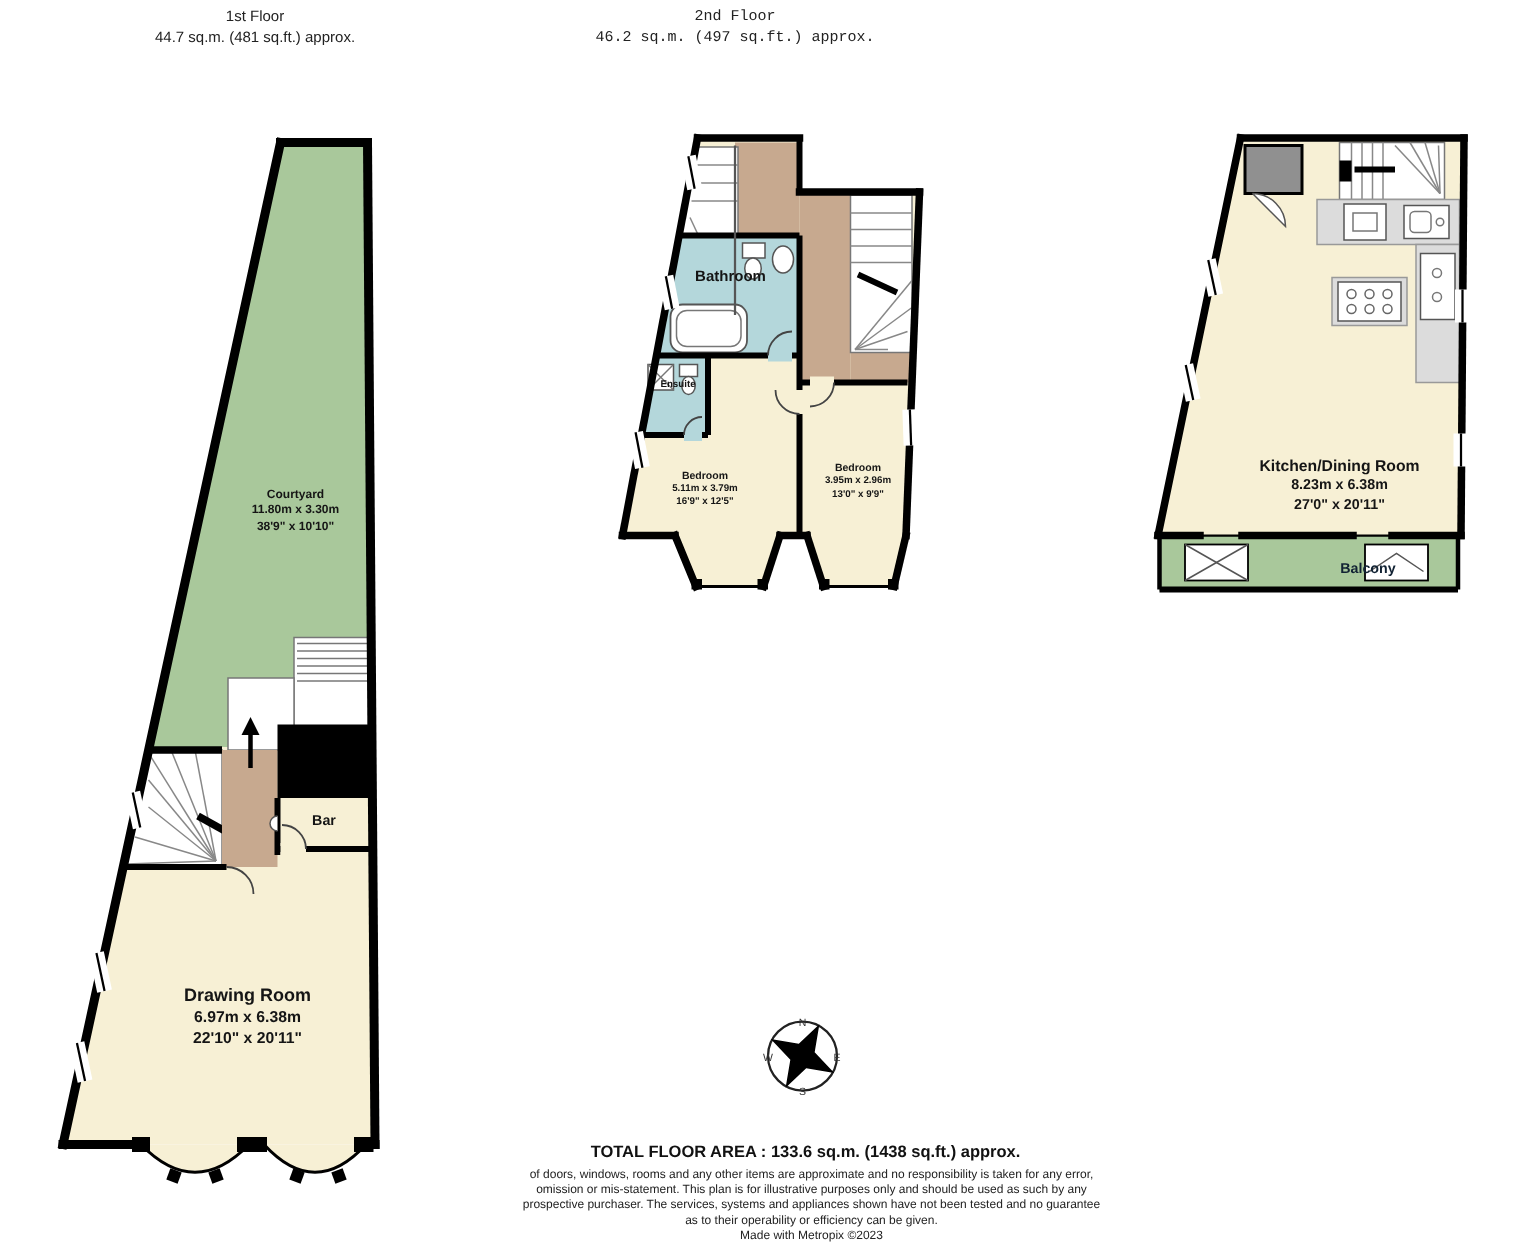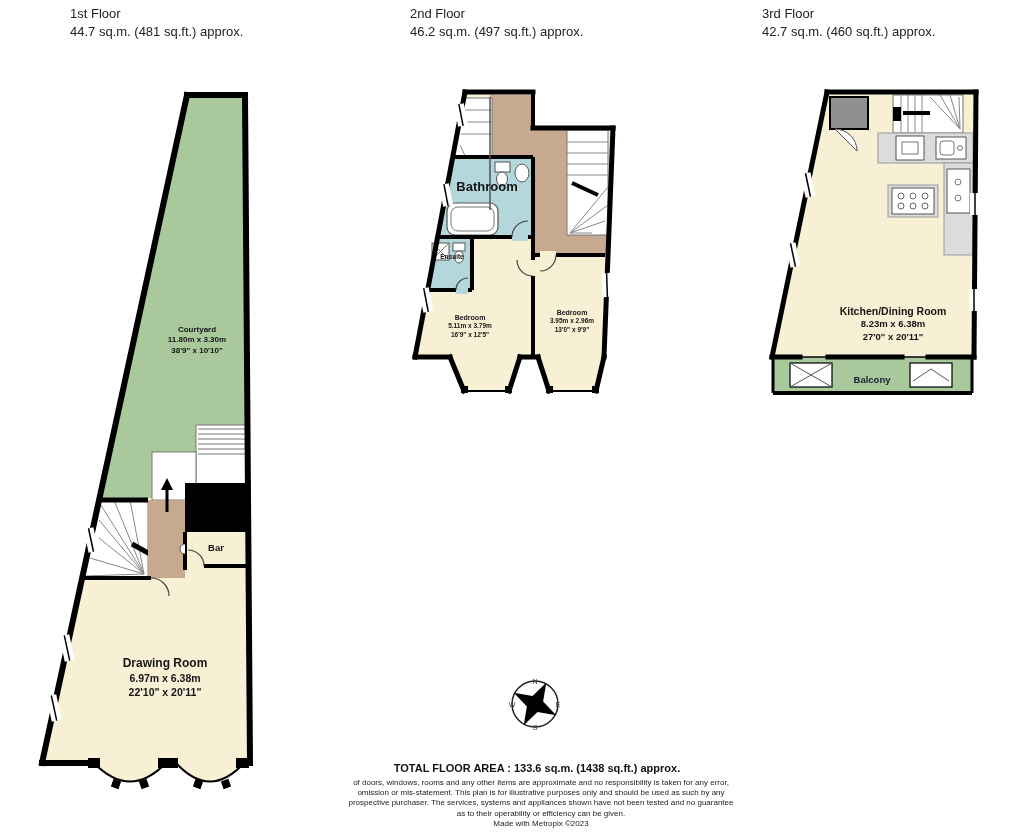--- a/index.html
+++ b/index.html
@@ -1,54 +1,50 @@
 <!DOCTYPE html>
 <html><head>
 <meta charset="utf-8">
 <style>
   html,body{margin:0;padding:0;background:#fff;}
   .canvas{position:relative;width:1024px;height:840px;background:#ffffff;overflow:hidden;
           font-family:"Liberation Sans", sans-serif;color:#111;}
-  .floor-header{position:absolute;text-align:left;font-size:13px;line-height:1.35;color:#222;}
+  .floor-header{position:absolute;text-align:center;font-size:10px;line-height:1.35;color:#222;}
   .plan{position:absolute;}
   .room-label{position:absolute;text-align:center;font-weight:bold;color:#151515;}
   .room-label .nm{white-space:nowrap;}
   .room-label .dim{white-space:nowrap;}
   .lbl-courtyard{font-size:8px;line-height:1.3;}
   .lbl-bar{font-size:9.5px;}
   .lbl-drawing{font-size:10.5px;line-height:1.35;}
   .lbl-drawing .nm{font-size:12px;}
-  .lbl-bathroom{font-size:13px;}
+  .lbl-bathroom{font-size:10px;}
   .lbl-ensuite{font-size:6.5px;}
   .lbl-bed{font-size:6.5px;line-height:1.3;}
   .lbl-bed .nm{font-size:7px;}
   .lbl-kitchen{font-size:9.5px;line-height:1.35;}
   .lbl-kitchen .nm{font-size:10.5px;}
   .lbl-balcony{font-size:9.5px;color:#123;}
   .footer-total{position:absolute;left:312px;top:762px;width:450px;text-align:center;
                 font-size:11px;font-weight:bold;color:#111;}
   .footer-disc{position:absolute;left:331px;top:778px;width:420px;text-align:center;
                font-size:8px;line-height:1.28;color:#222;}
 </style>
 </head>
 <body>
 
 <div class="canvas">
 
   <div class="floor-header" style="left:70px;top:5px;width:200px;">
     <div>1st Floor</div>
     <div>44.7 sq.m. (481 sq.ft.) approx.</div>
   </div>
-  <div class="floor-header" style="left:410px;top:5px;width:200px;">
+  <div class="floor-header" style="left:390px;top:5px;width:200px;font-family:Liberation Mono, monospace;">
     <div>2nd Floor</div>
     <div>46.2 sq.m. (497 sq.ft.) approx.</div>
-  </div>
-  <div class="floor-header" style="left:762px;top:5px;width:200px;">
-    <div>3rd Floor</div>
-    <div>42.7 sq.m. (460 sq.ft.) approx.</div>
   </div>
 
   <svg class="plan" style="left:30px;top:88px;" width="230" height="718" viewBox="0 0 230 718">
 
     <polygon points="157,7 215,7 220,675 12,675" fill="#F7F0D5"></polygon>
 
     <polygon points="157,7 215,7 217,345 201,345 201,410 70,410" fill="#A9C89B"></polygon>
 
     <g>
       <rect x="166" y="337" width="51" height="75" fill="#ffffff" stroke="#777" stroke-width="1"></rect>
@@ -396,21 +392,21 @@
   <div class="room-label lbl-bed" style="left:527px;top:308px;width:90px;">
     <div class="nm">Bedroom</div>
     <div class="dim">3.95m x 2.96m</div>
     <div class="dim">13'0" x 9'9"</div>
   </div>
   <div class="room-label lbl-kitchen" style="left:813px;top:273px;width:160px;margin-top:31px;">
     <div class="nm">Kitchen/Dining Room</div>
     <div class="dim">8.23m x 6.38m</div>
     <div class="dim">27'0" x 20'11"</div>
   </div>
-  <div class="room-label lbl-balcony" style="left:832px;top:374px;width:80px;">
+  <div class="room-label lbl-balcony" style="left:872px;top:374px;width:80px;">
     <div class="nm">Balcony</div>
   </div>
 
   <div class="footer-total">TOTAL FLOOR AREA : 133.6 sq.m. (1438 sq.ft.) approx.</div>
   <div class="footer-disc">
     <div>of doors, windows, rooms and any other items are approximate and no responsibility is taken for any error,</div>
     <div>omission or mis-statement. This plan is for illustrative purposes only and should be used as such by any</div>
     <div>prospective purchaser. The services, systems and appliances shown have not been tested and no guarantee</div>
     <div>as to their operability or efficiency can be given.</div>
     <div>Made with Metropix ©2023</div>

